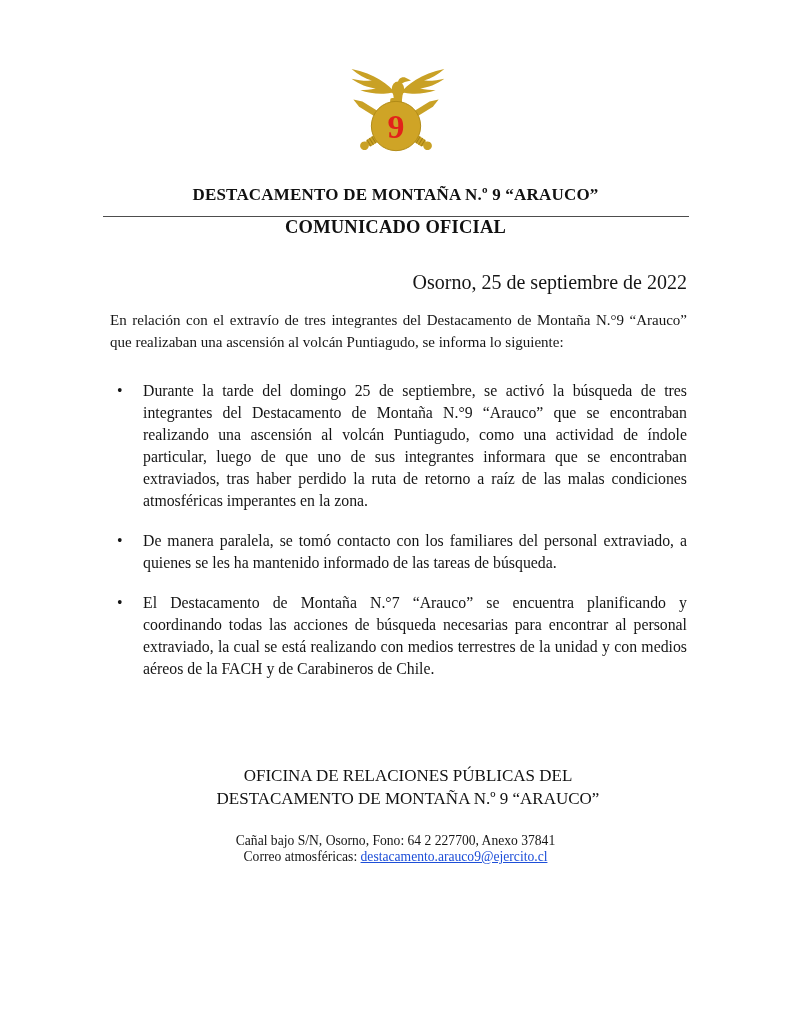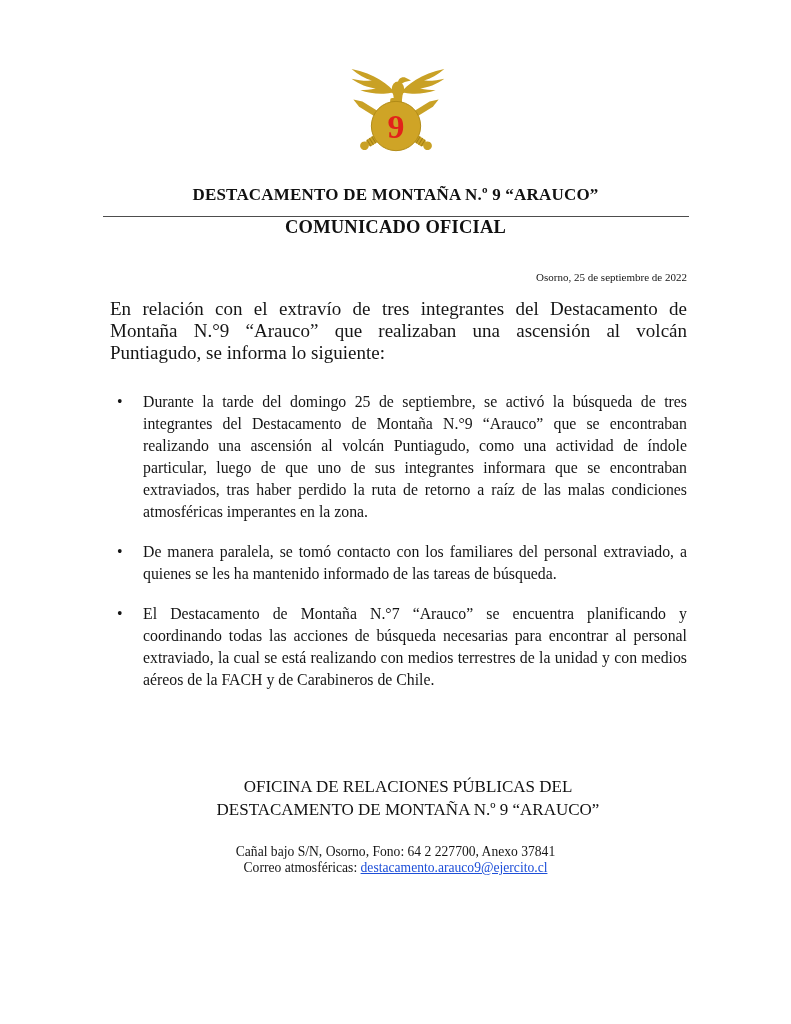--- a/index.html
+++ b/index.html
@@ -43,25 +43,25 @@
     letter-spacing: 0.2px;
     color: #111;
   }
   .content {
     margin-left: 110px;
     margin-right: 104px;
   }
   .dateline {
     margin-top: 33px;
     text-align: right;
-    font-size: 11px;
+    font-size: 20px;
   }
   .intro {
     margin: 15px 0 0 0;
-    font-size: 19px;
+    font-size: 15px;
     line-height: 22px;
     text-align: justify;
   }
   ul.bullets {
     list-style: none;
     margin: 27px 0 0 0;
     padding: 0;
   }
   ul.bullets li {
     position: relative;

